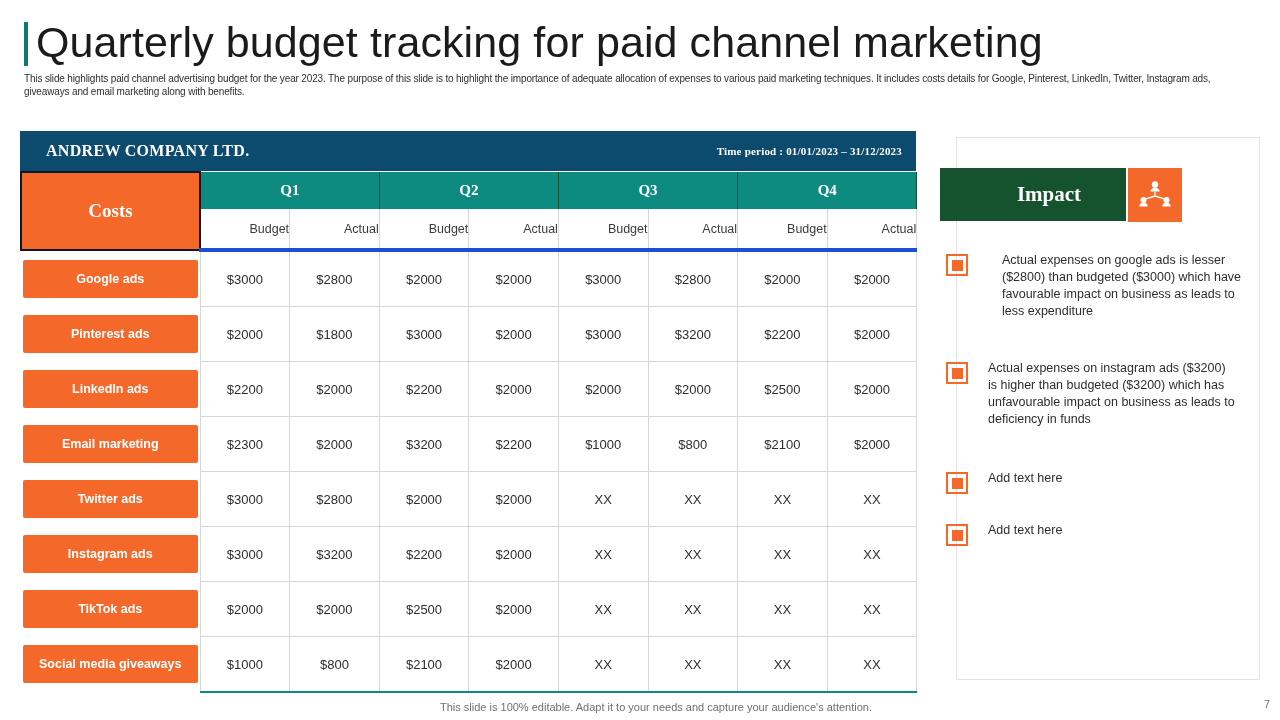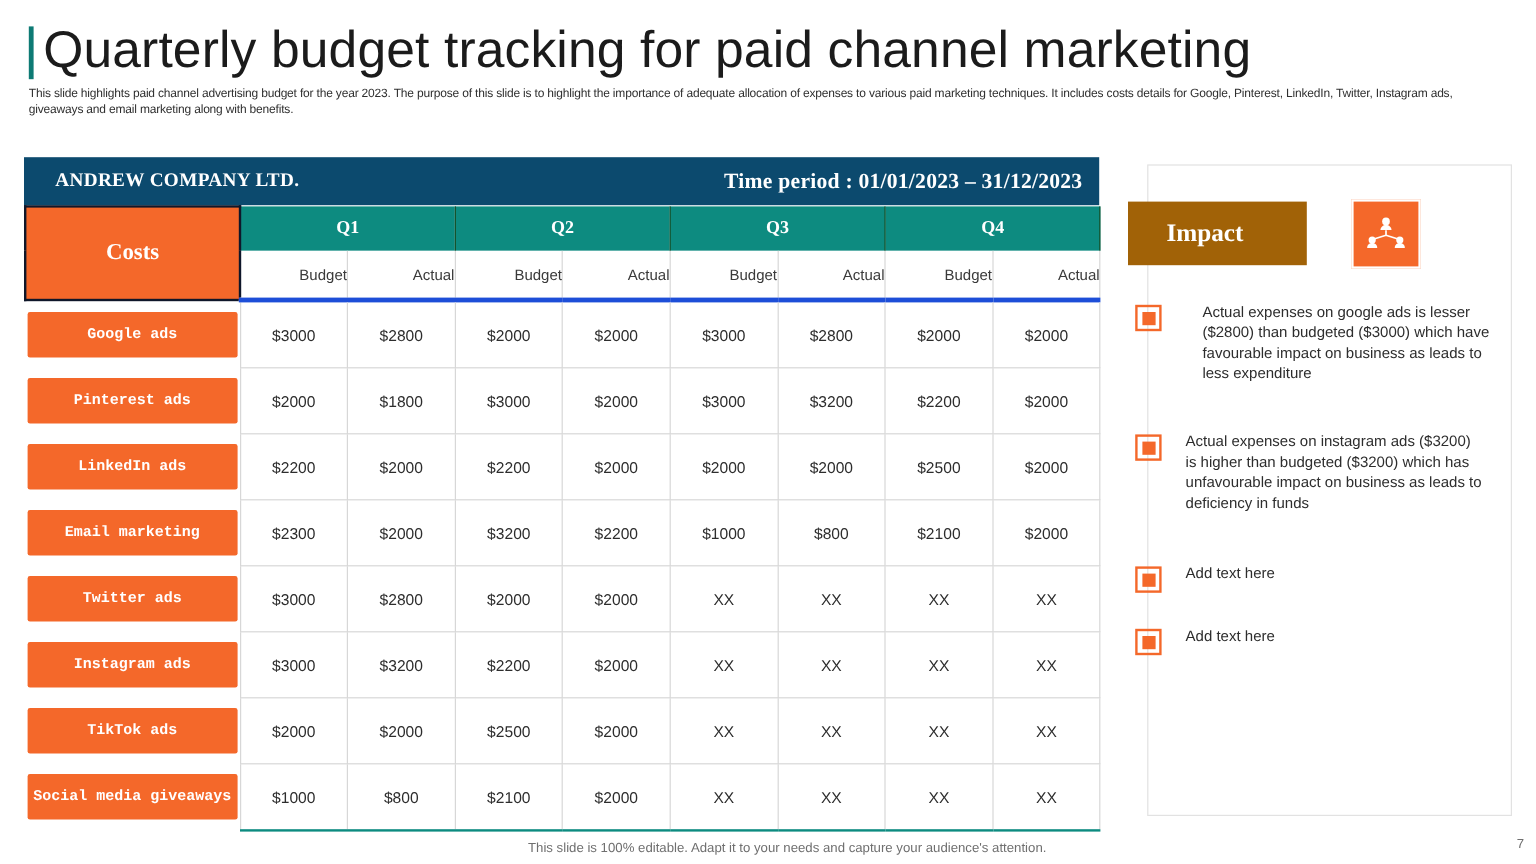--- a/index.html
+++ b/index.html
@@ -74,21 +74,21 @@
     color: #ffffff;
     font-family: "Liberation Serif", serif;
     font-weight: bold;
     font-size: 16px;
     letter-spacing: 0.3px;
   }
   .time-period {
     color: #ffffff;
     font-family: "Liberation Serif", serif;
     font-weight: bold;
-    font-size: 18px;
+    font-size: 11px;
     letter-spacing: 0.2px;
   }
 
   table.budget {
     border-collapse: collapse;
     width: 896px;
     table-layout: fixed;
   }
   table.budget td, table.budget th {
     padding: 0;
@@ -126,21 +126,20 @@
     height: 39px;
     border-bottom: 4px solid #1d4ed8;
     border-right: 1px solid #d7d7d7;
   }
   .subhead.first { border-left: 1px solid #d7d7d7; }
 
   .rowlabel-cell {
     padding: 0 0 0 0;
     height: 54px;
     vertical-align: middle;
-    font-family: Liberation Mono, monospace;
   }
   .rowlabel {
     background: #f4682a;
     color: #ffffff;
     font-size: 12.5px;
     font-weight: bold;
     text-align: center;
     line-height: 38px;
     height: 38px;
     margin: 0 2px;
@@ -167,25 +166,26 @@
     width: 304px;
     height: 543px;
     border: 1px solid #e2e2e2;
     box-sizing: border-box;
     background: #ffffff;
   }
   .impact-header {
     position: absolute;
     left: 940px;
     top: 168px;
-    width: 149px;
+    width: 186px;
     height: 53px;
-    background: #a16207;
+    background: #14532d;
     display: flex;
     align-items: center;
+    justify-content: center;
   }
   .impact-title {
     color: #ffffff;
     font-family: "Liberation Serif", serif;
     font-weight: bold;
     font-size: 21px;
     margin-left: 32px;
   }
   .impact-icon-box {
     position: absolute;

